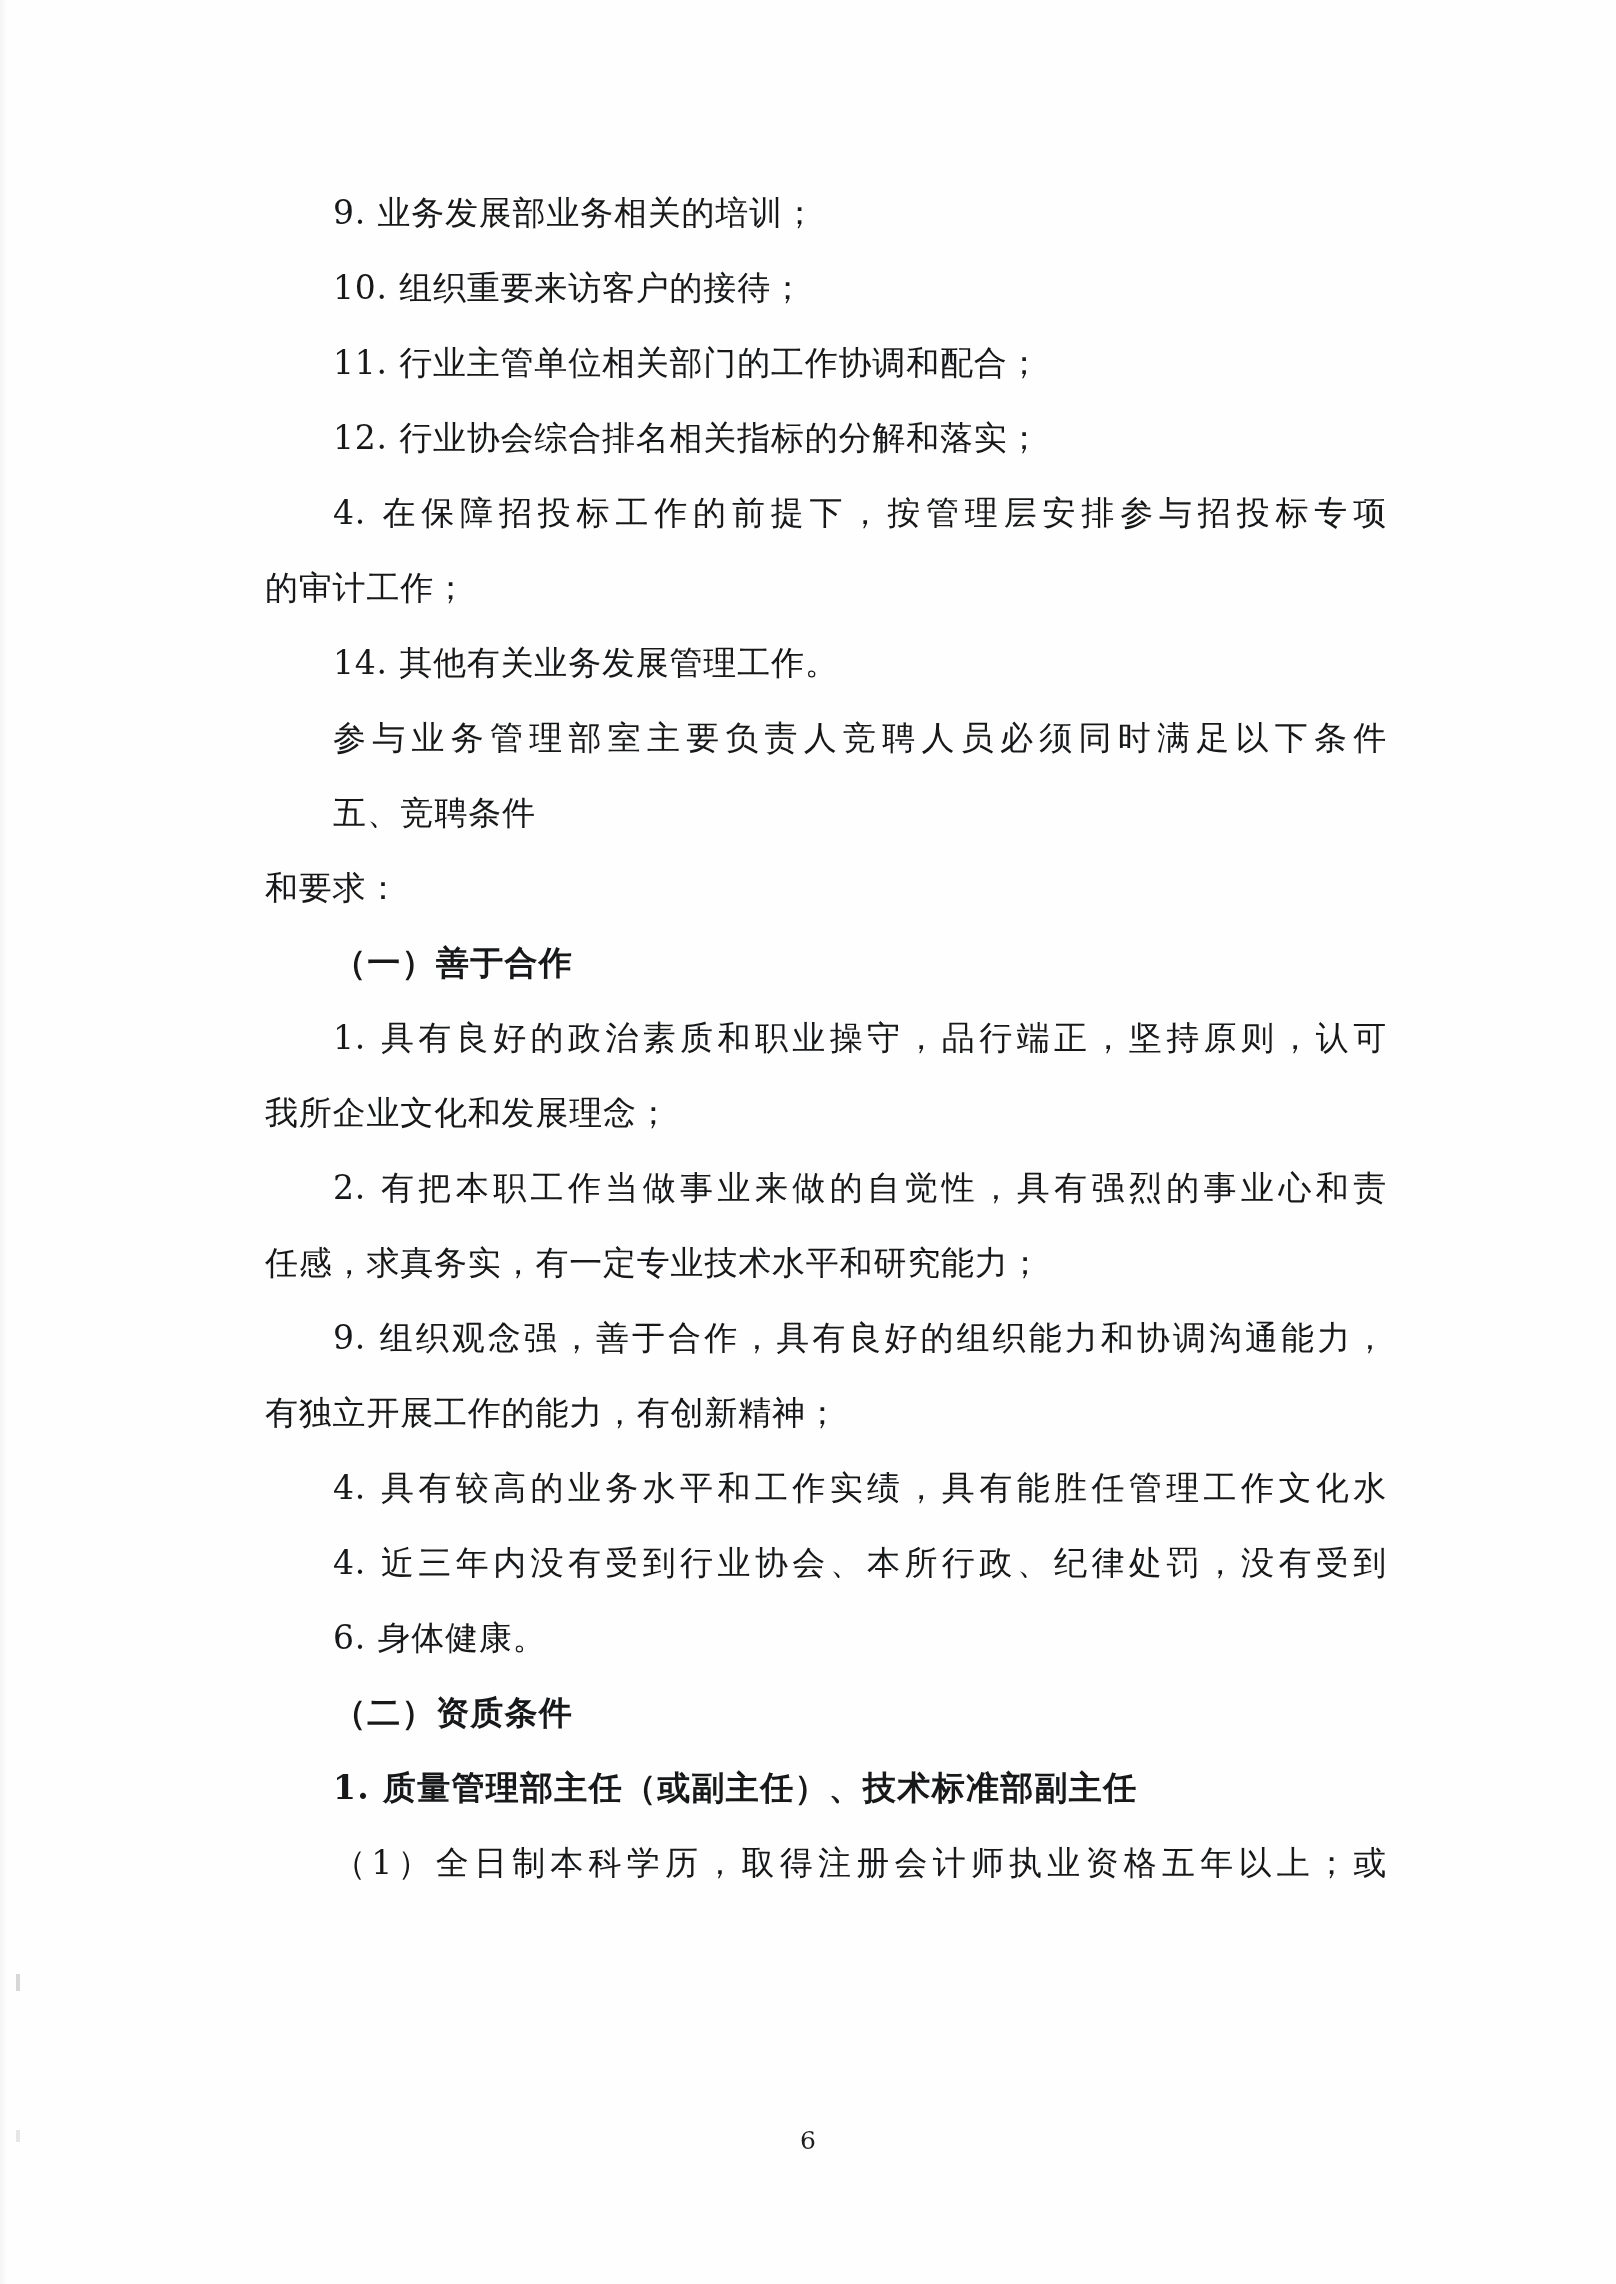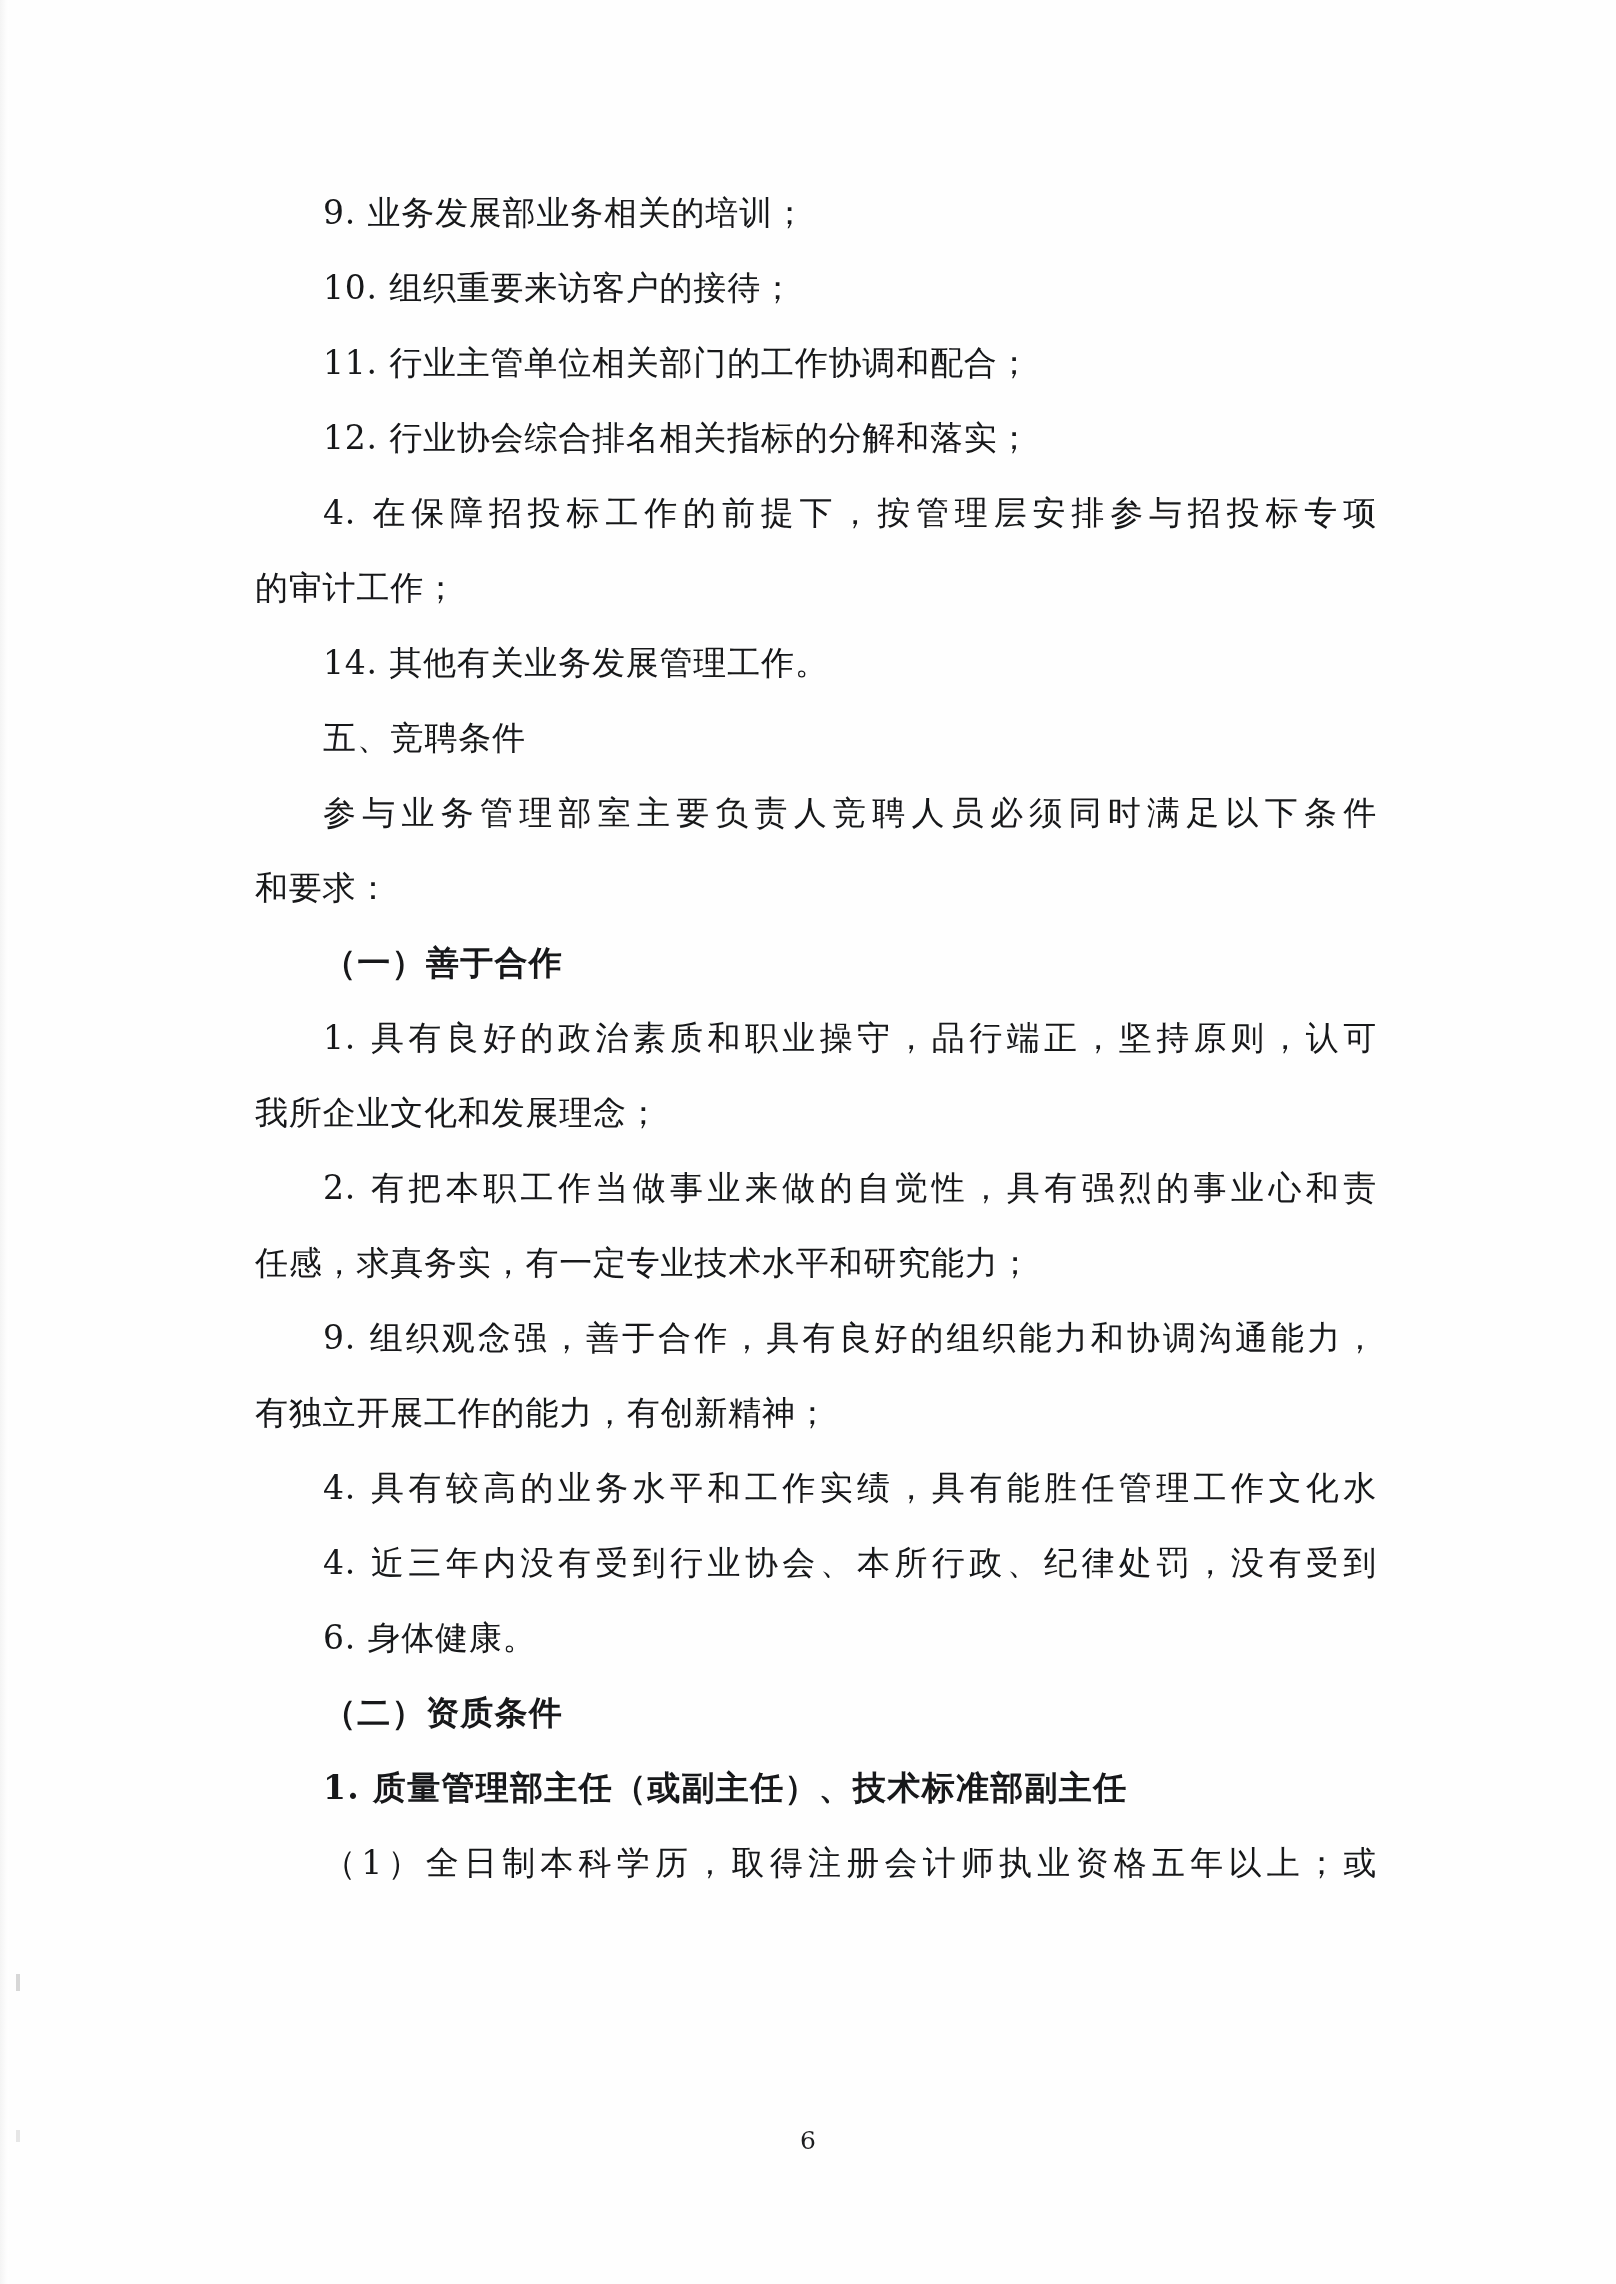--- a/index.html
+++ b/index.html
@@ -28,21 +28,21 @@
   .scan-edge {
     position: absolute;
     left: 0; top: 0;
     width: 9px; height: 2284px;
     background: linear-gradient(90deg,#f4f4f4 0%, #fdfdfd 70%, #ffffff 100%);
   }
 
   
   .body-text {
     position: absolute;
-    left: 255px;
+    left: 265px;
     top: 175px;
     width: 1122px;
   }
 
   .line {
     color: #17181a;
     font-size: 33px;
     line-height: 75px;
     letter-spacing: 0.8px;
     white-space: nowrap;
@@ -86,22 +86,22 @@
   <div class="scan-mark m2"></div>
 
   <div class="body-text" id="body-text">
       <div class="line indent">9. 业务发展部业务相关的培训；</div>
       <div class="line indent">10. 组织重要来访客户的接待；</div>
       <div class="line indent">11. 行业主管单位相关部门的工作协调和配合；</div>
       <div class="line indent">12. 行业协会综合排名相关指标的分解和落实；</div>
       <div class="line indent justify">4. 在保障招投标工作的前提下，按管理层安排参与招投标专项</div>
       <div class="line">的审计工作；</div>
       <div class="line indent">14. 其他有关业务发展管理工作。</div>
+      <div class="line indent justify">参与业务管理部室主要负责人竞聘人员必须同时满足以下条件</div>
       <div class="line indent">五、竞聘条件</div>
-      <div class="line indent justify">参与业务管理部室主要负责人竞聘人员必须同时满足以下条件</div>
       <div class="line">和要求：</div>
       <div class="line indent bold">（一）善于合作</div>
       <div class="line indent justify">1. 具有良好的政治素质和职业操守，品行端正，坚持原则，认可</div>
       <div class="line">我所企业文化和发展理念；</div>
       <div class="line indent justify">2. 有把本职工作当做事业来做的自觉性，具有强烈的事业心和责</div>
       <div class="line">任感，求真务实，有一定专业技术水平和研究能力；</div>
       <div class="line indent justify">9. 组织观念强，善于合作，具有良好的组织能力和协调沟通能力，</div>
       <div class="line">有独立开展工作的能力，有创新精神；</div>
       <div class="line indent justify">4. 具有较高的业务水平和工作实绩，具有能胜任管理工作文化水</div>
       <div class="line indent justify">4. 近三年内没有受到行业协会、本所行政、纪律处罚，没有受到</div>

